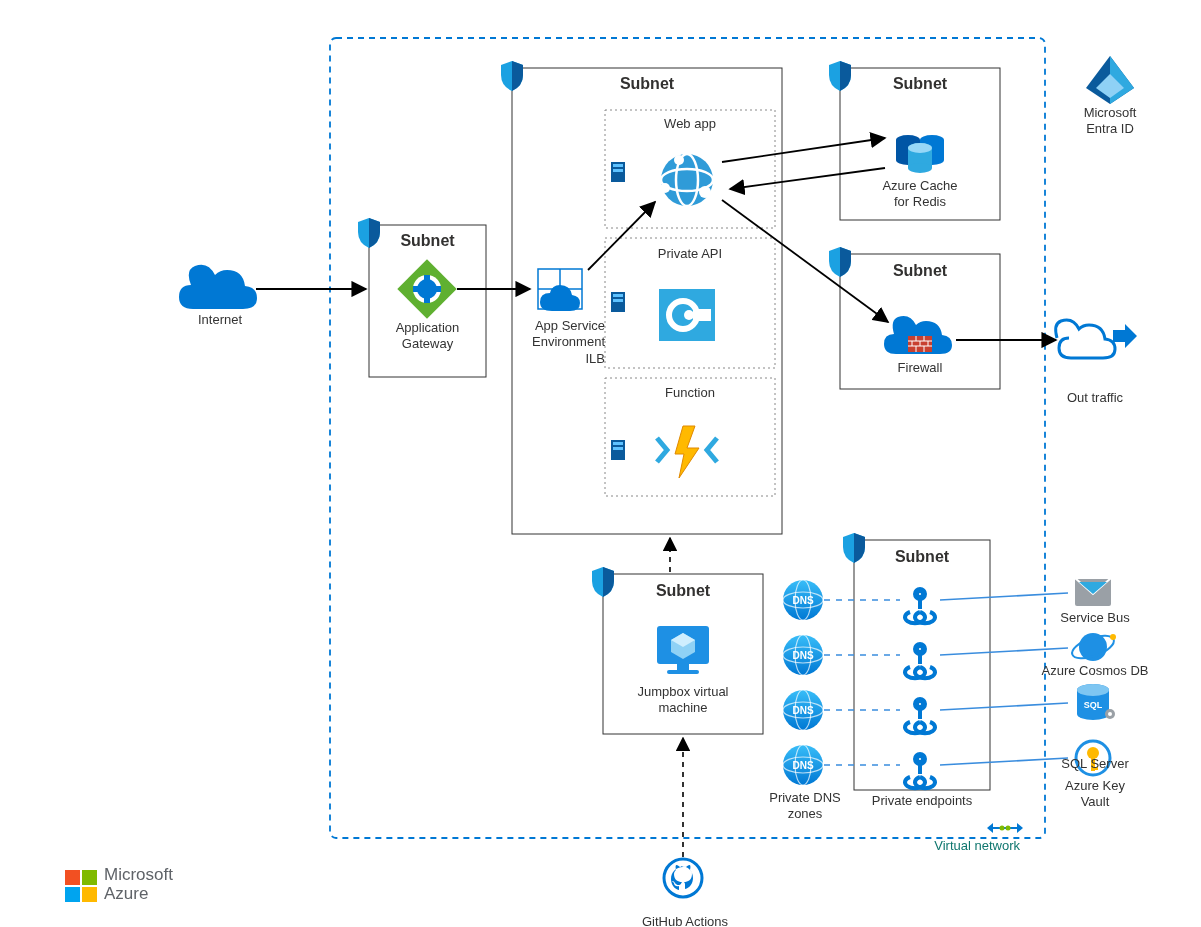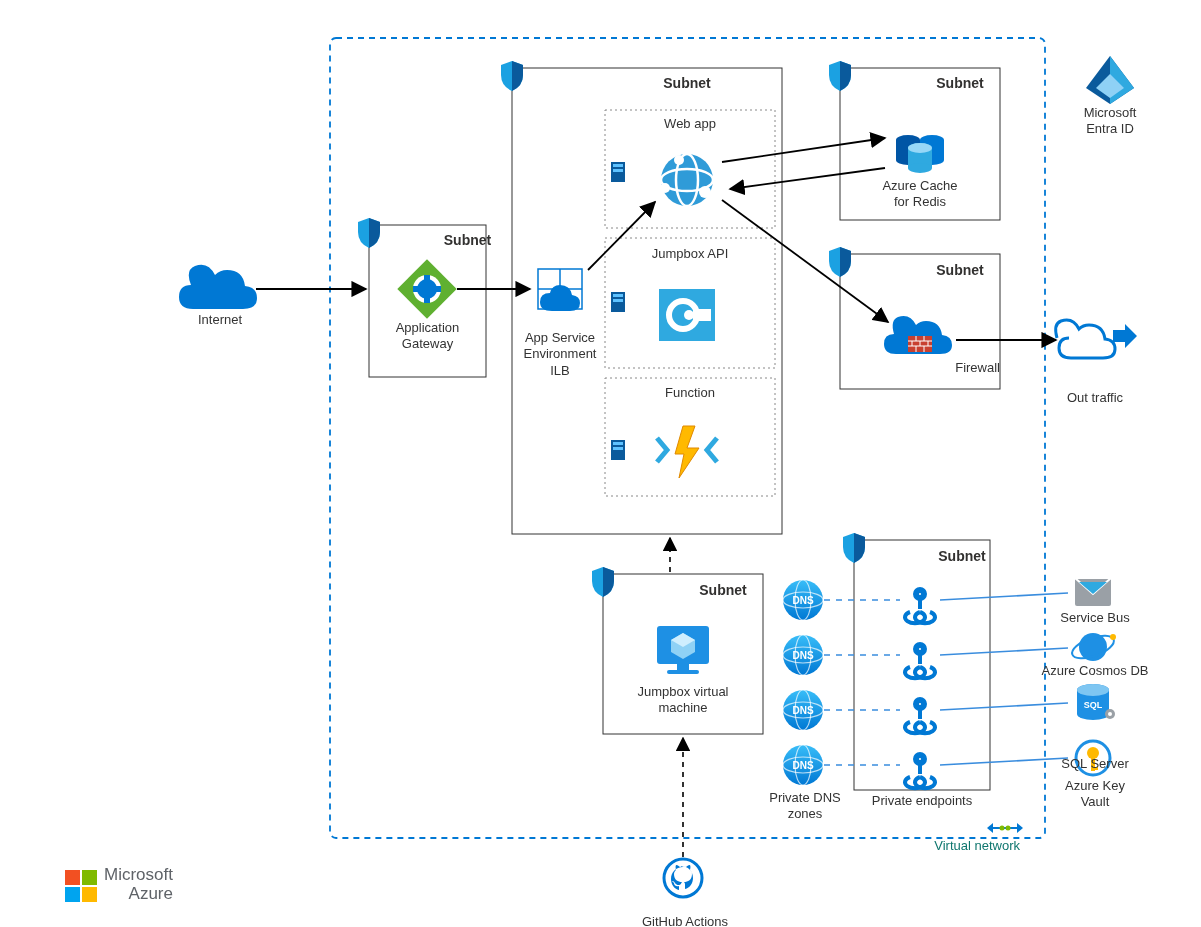--- a/index.html
+++ b/index.html
@@ -6,21 +6,21 @@
     margin: 0;
     font-family: "Segoe UI", Arial, sans-serif;
     font-size: 13px;
     color: #333;
     background: #fff;
     width: 1201px;
     height: 927px;
     position: relative;
   }
   .label { text-align: center; line-height: 1.25; font-size: 13px; color: #333; }
-  .title { font-weight: 600; text-align: center; font-size: 14px; color: #323130; margin-left: 40px; }
+  .title { font-weight: 600; text-align: center; font-size: 16px; color: #323130; }
   .abs   { position: absolute; }
   svg.full { position: absolute; left: 0; top: 0; width: 1201px; height: 927px; pointer-events: none; }
 </style>
 </head>
 <body>
 
 <svg class="full" viewBox="0 0 1201 927">
   <defs>
     <marker id="arrow" viewBox="0 0 10 10" refX="9" refY="5" markerWidth="9" markerHeight="9" orient="auto-start-reverse">
       <path d="M0 0 L10 5 L0 10 z" fill="#000"></path>
@@ -319,34 +319,34 @@
   </g>
 </svg>
 
 <div class="abs label" style="left:180px; top:312px; width:80px;">Internet</div>
 
 <div class="abs title" style="left:369px; top:232px; width:117px;">Subnet</div>
 <div class="abs label" style="left:369px; top:320px; width:117px; white-space:pre-line;">Application
 Gateway</div>
 
 <div class="abs title" style="left:512px; top:75px; width:270px;">Subnet</div>
-<div class="abs label" style="left:515px; top:330px; width:90px; white-space:pre-line;">App Service
+<div class="abs label" style="left:515px; top:318px; width:90px; white-space:pre-line;text-align:right;">App Service
 Environment
 ILB</div>
 
 <div class="abs label" style="left:605px; top:116px; width:170px;">Web app</div>
-<div class="abs label" style="left:605px; top:246px; width:170px;">Jumpbox API</div>
+<div class="abs label" style="left:605px; top:246px; width:170px;">Private API</div>
 <div class="abs label" style="left:605px; top:385px; width:170px;">Function</div>
 
 <div class="abs title" style="left:840px; top:75px; width:160px;">Subnet</div>
 <div class="abs label" style="left:840px; top:178px; width:160px; white-space:pre-line;">Azure Cache
 for Redis</div>
 
 <div class="abs title" style="left:840px; top:262px; width:160px;">Subnet</div>
-<div class="abs label" style="left:840px; top:360px; width:160px;text-align:right;">Firewall</div>
+<div class="abs label" style="left:840px; top:360px; width:160px;">Firewall</div>
 <div class="abs label" style="left:1055px; top:362px; width:80px;margin-top:28px;">Out traffic</div>
 
 <div class="abs title" style="left:603px; top:582px; width:160px;">Subnet</div>
 <div class="abs label" style="left:603px; top:684px; width:160px; white-space:pre-line;">Jumpbox virtual
 machine</div>
 
 <div class="abs title" style="left:854px; top:548px; width:136px;">Subnet</div>
 <div class="abs label" style="left:854px; top:793px; width:136px;">Private endpoints</div>
 <div class="abs label" style="left:760px; top:790px; width:90px; white-space:pre-line;">Private DNS
 zones</div>
@@ -359,14 +359,14 @@
 
 <div class="abs label" style="left:1060px; top:105px; width:100px; white-space:pre-line;">Microsoft
 Entra ID</div>
 
 <div class="abs label" style="left:900px; top:838px; width:120px; text-align:right; color:#0f766e;">Virtual network</div>
 
 <div class="abs label" style="left:630px; top:898px; width:110px;margin-top:16px;">GitHub Actions</div>
 
 <div class="abs" style="left:104px; top:866px; color:#5f6368; font-size:17px; line-height:1.1;">
   <div style="font-weight:400;">Microsoft</div>
-  <div style="font-weight:400;text-align:right;">Azure</div>
+  <div style="font-weight:400;">Azure</div>
 </div>
 
 </body></html>

